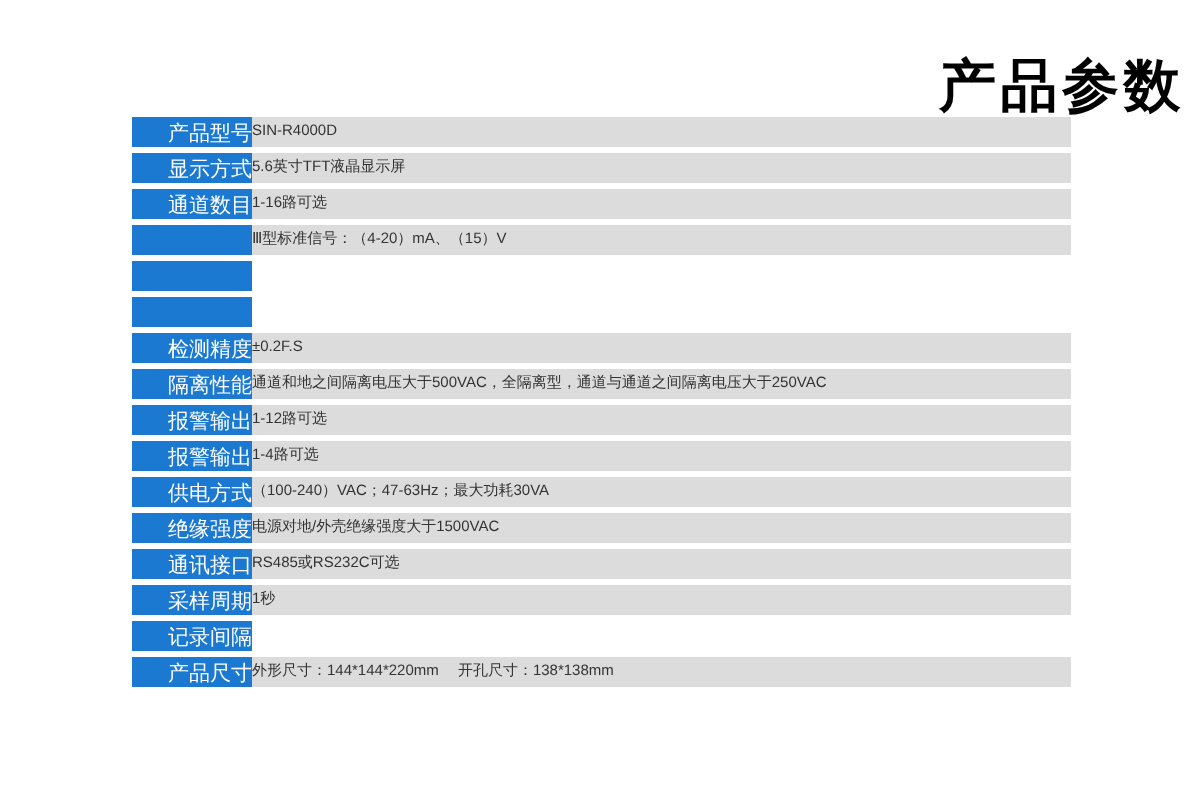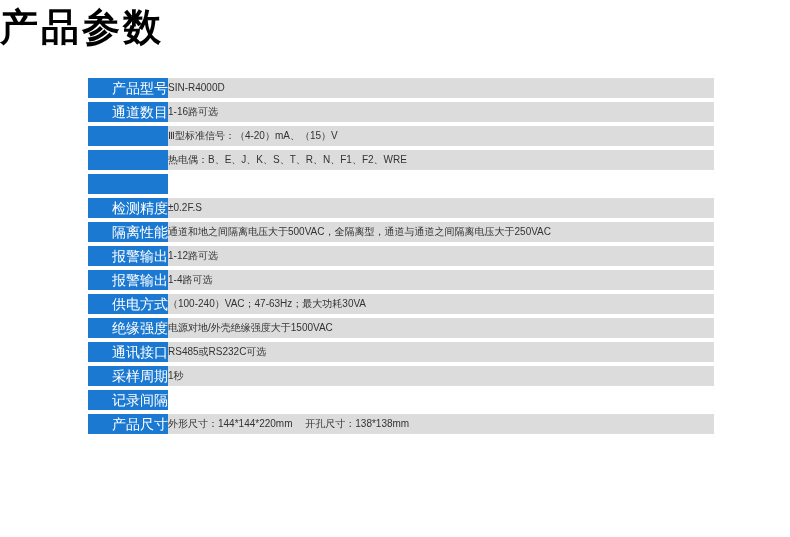--- a/index.html
+++ b/index.html
@@ -10,24 +10,24 @@
   }
   .canvas {
     position: relative;
     width: 790px;
     height: 537px;
     background: #ffffff;
     overflow: hidden;
   }
   .page-title {
     position: absolute;
-    top: 2px;
+    top: 32px;
     left: 0;
     width: 100%;
-    text-align: left;
+    text-align: right;
     font-size: 38px;
     font-weight: bold;
     color: #000000;
     letter-spacing: 3px;
     white-space: nowrap;
   }
   .spec-table {
     position: absolute;
     top: 78px;
     left: 88px;
@@ -67,35 +67,38 @@
 
   <div class="page-title">产品参数</div>
 
   <div class="spec-table">
 
     <div class="spec-row">
       <div class="spec-label">产品型号：</div>
       <div class="spec-value">SIN-R4000D</div>
     </div>
 
+    <div class="spec-row">
+      <div class="spec-label">显示方式</div>
+      <div class="spec-value">5.6英寸TFT液晶显示屏</div>
+    </div>
 
     <div class="spec-row">
       <div class="spec-label">通道数目</div>
       <div class="spec-value">1-16路可选</div>
     </div>
 
 
     <div class="spec-row">
       <div class="spec-label"></div>
       <div class="spec-value">Ⅲ型标准信号：（4-20）mA、（15）V</div>
     </div>
 
     <div class="spec-row">
       <div class="spec-label"></div>
-      <div class="spec-value">热电偶：B、E、J、K、S、T、R、N、F1、F2、WRE</div>
     </div>
 
     <div class="spec-row">
       <div class="spec-label"></div>
     </div>
 
     <div class="spec-row">
       <div class="spec-label">检测精度</div>
       <div class="spec-value">±0.2F.S</div>
     </div>

